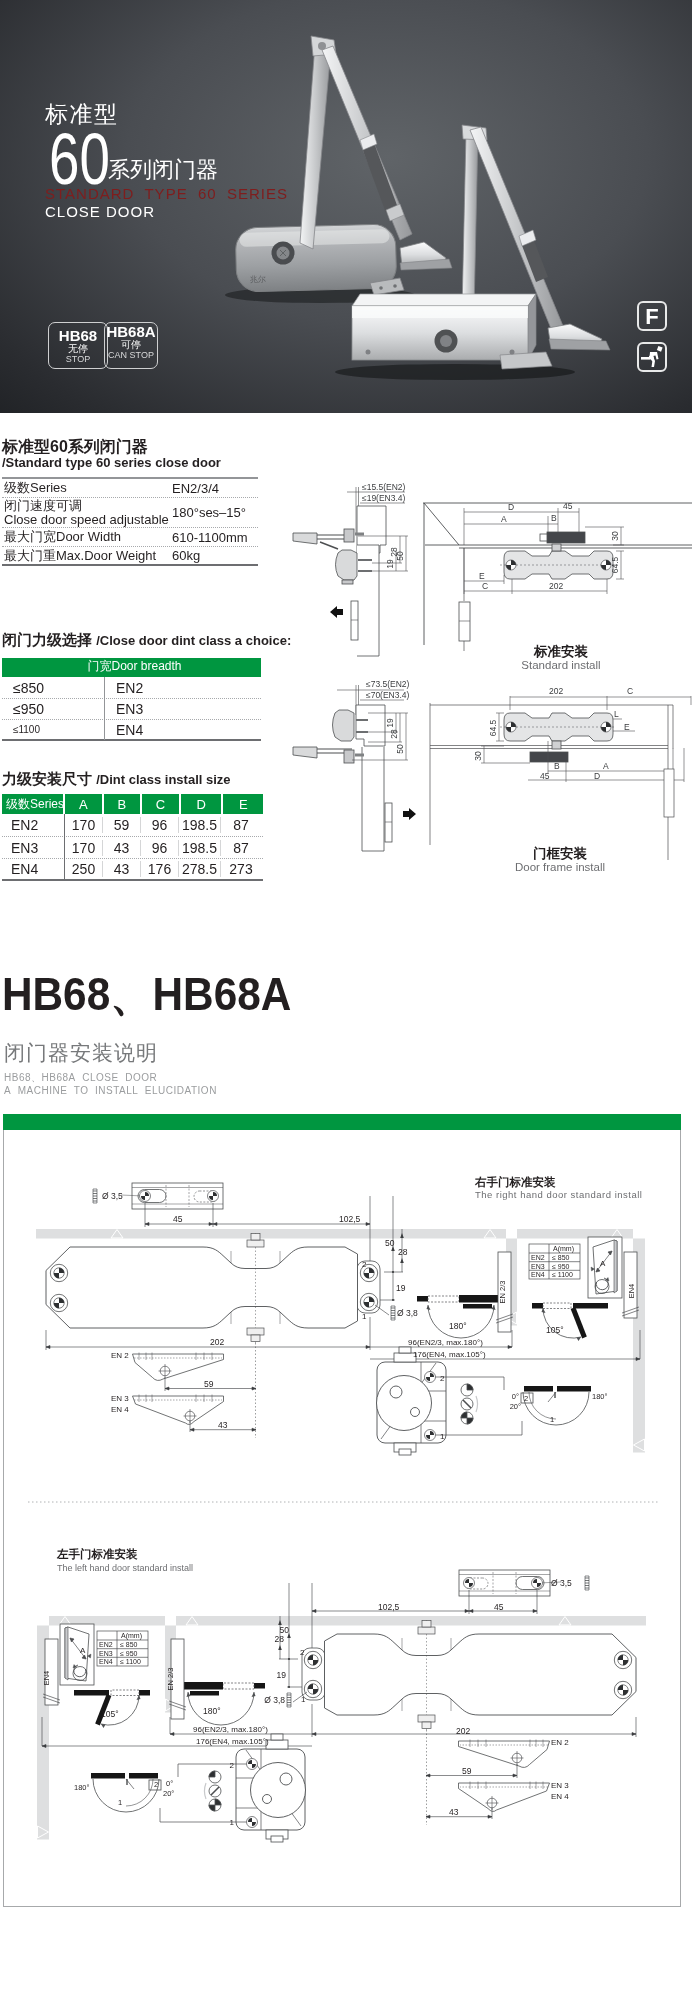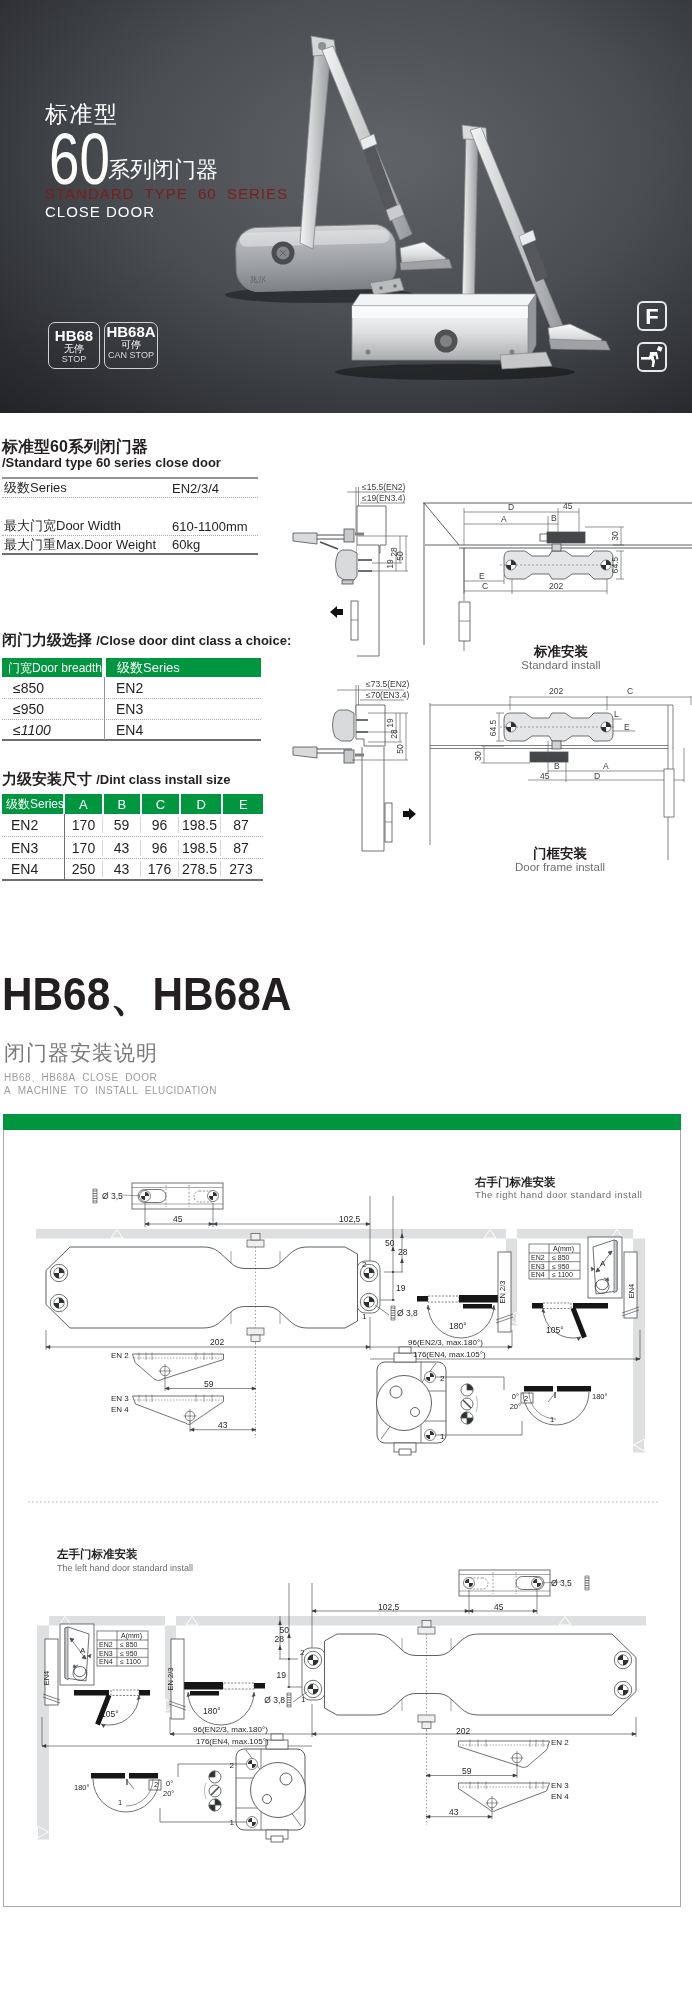--- a/index.html
+++ b/index.html
@@ -105,21 +105,21 @@
 <div class="abs" style="left:45px;top:99px;color:#fff;font-size:23px;letter-spacing:1.5px;">标准型</div>
 
 <div class="abs" style="left:49px;top:118px;color:#fff;font-size:72px;transform:scale(0.76,1);transform-origin:0 0;">60</div>
 
 <div class="abs" style="left:108px;top:155px;color:#fff;font-size:22px;">系列闭门器</div>
 
 <div class="abs" style="left:45px;top:185px;color:#7f1d1d;font-size:15px;letter-spacing:1px;">STANDARD&nbsp; TYPE&nbsp; 60&nbsp; SERIES</div>
 
 <div class="abs" style="left:45px;top:203px;color:#fff;font-size:15px;letter-spacing:1px;">CLOSE DOOR</div>
 
-<div class="abs" style="left:48px;top:322px;width:52px;height:47px;border:1px solid #cfd0d1;border-radius:7px;color:#fff;text-align:center;">
+<div class="abs" style="left:48px;top:322px;width:60px;height:47px;border:1px solid #cfd0d1;border-radius:7px;color:#fff;text-align:center;">
 <div style="font-size:15px;font-weight:bold;margin-top:4px;">HB68</div>
 <div style="font-size:10px;line-height:10px;">无停</div>
 <div style="font-size:9px;line-height:11px;color:#d7d8d9;">STOP</div>
 </div>
 
 <div class="abs" style="left:104px;top:322px;width:54px;height:47px;border:1px solid #cfd0d1;border-radius:7px;color:#fff;text-align:center;">
 <div style="font-size:15px;font-weight:bold;">HB68A</div>
 <div style="font-size:10px;line-height:10px;">可停</div>
 <div style="font-size:9px;line-height:11px;color:#d7d8d9;">CAN STOP</div>
 </div>
@@ -141,57 +141,61 @@
 
 <div class="abs" style="left:2px;top:455px;font-size:13px;font-weight:bold;">/Standard type 60 series close door</div>
 
 <div class="abs" id="spectable" style="left:2px;top:477px;width:256px;border-top:2px solid #939598;border-bottom:2px solid #6d6e71;">
 
 <div style="display:flex;border-bottom:1px dotted #a7a9ac;height:19px;align-items:center;padding-left:2px;">
   <div style="width:168px;font-size:13px;">级数Series</div>
   <div style="font-size:13px;">EN2/3/4</div>
 </div>
 
-
-
-<div style="display:flex;border-bottom:1px dotted #a7a9ac;height:19px;align-items:center;padding-left:2px;margin-top:19px;">
+<div style="display:flex;border-bottom:1px dotted #a7a9ac;height:30px;align-items:center;padding-left:2px;">
+  <div style="width:168px;font-size:13px;line-height:14px;">闭门速度可调<br>Close door speed adjustable</div>
+  <div style="font-size:13px;">180°ses–15°</div>
+</div>
+
+
+<div style="display:flex;border-bottom:1px dotted #a7a9ac;height:19px;align-items:center;padding-left:2px;">
   <div style="width:168px;font-size:13px;">最大门宽Door Width</div>
   <div style="font-size:13px;">610-1100mm</div>
 </div>
 
 <div style="display:flex;height:17px;align-items:center;padding-left:2px;">
   <div style="width:168px;font-size:13px;">最大门重Max.Door Weight</div>
   <div style="font-size:13px;">60kg</div>
 </div>
 </div>
 
 <div class="abs" style="left:2px;top:631px;font-size:15px;font-weight:bold;">闭门力级选择 <span style="font-size:13px;">/Close door dint class a choice:</span></div>
 
 <div class="abs" id="dinttable" style="left:2px;top:658px;width:259px;">
 
-<div style="display:flex;background:#009640;color:#fff;height:19px;align-items:flex-end;">
+<div style="display:flex;background:#009640;color:#fff;height:19px;align-items:center;flex-direction:column;">
   <div style="width:100px;font-size:12px;padding-left:6px;white-space:nowrap;letter-spacing:0;">门宽Door breadth</div>
   <div style="width:4px;height:19px;background:#fff;"></div>
   <div style="font-size:13px;padding-left:11px;">级数Series</div>
 </div>
 
 <div style="display:flex;border-bottom:1px dotted #a7a9ac;height:22px;align-items:center;">
   <div style="width:102px;font-size:14px;padding-left:11px;">≤850</div>
   <div style="width:1px;height:22px;background:#939598;"></div>
   <div style="font-size:14px;padding-left:11px;">EN2</div>
 </div>
 
 <div style="display:flex;border-bottom:1px dotted #a7a9ac;height:21px;align-items:center;">
   <div style="width:102px;font-size:14px;padding-left:11px;">≤950</div>
   <div style="width:1px;height:21px;background:#939598;"></div>
   <div style="font-size:14px;padding-left:11px;">EN3</div>
 </div>
 
 <div style="display:flex;border-bottom:2px solid #6d6e71;height:21px;align-items:center;">
-  <div style="width:102px;font-size:14px;padding-left:11px;font-style:italic;">≤1100</div>
+  <div style="width:102px;font-size:10px;padding-left:11px;">≤1100</div>
   <div style="width:1px;height:21px;background:#939598;"></div>
   <div style="font-size:14px;padding-left:11px;">EN4</div>
 </div>
 </div>
 
 <div class="abs" style="left:2px;top:770px;font-size:15px;font-weight:bold;">力级安装尺寸 <span style="font-size:13px;">/Dint class install size</span></div>
 
 <div class="abs" id="sizetable" style="left:2px;top:794px;width:261px;">
 
 <div style="display:flex;background:#009640;color:#fff;height:20px;align-items:center;text-align:center;">

